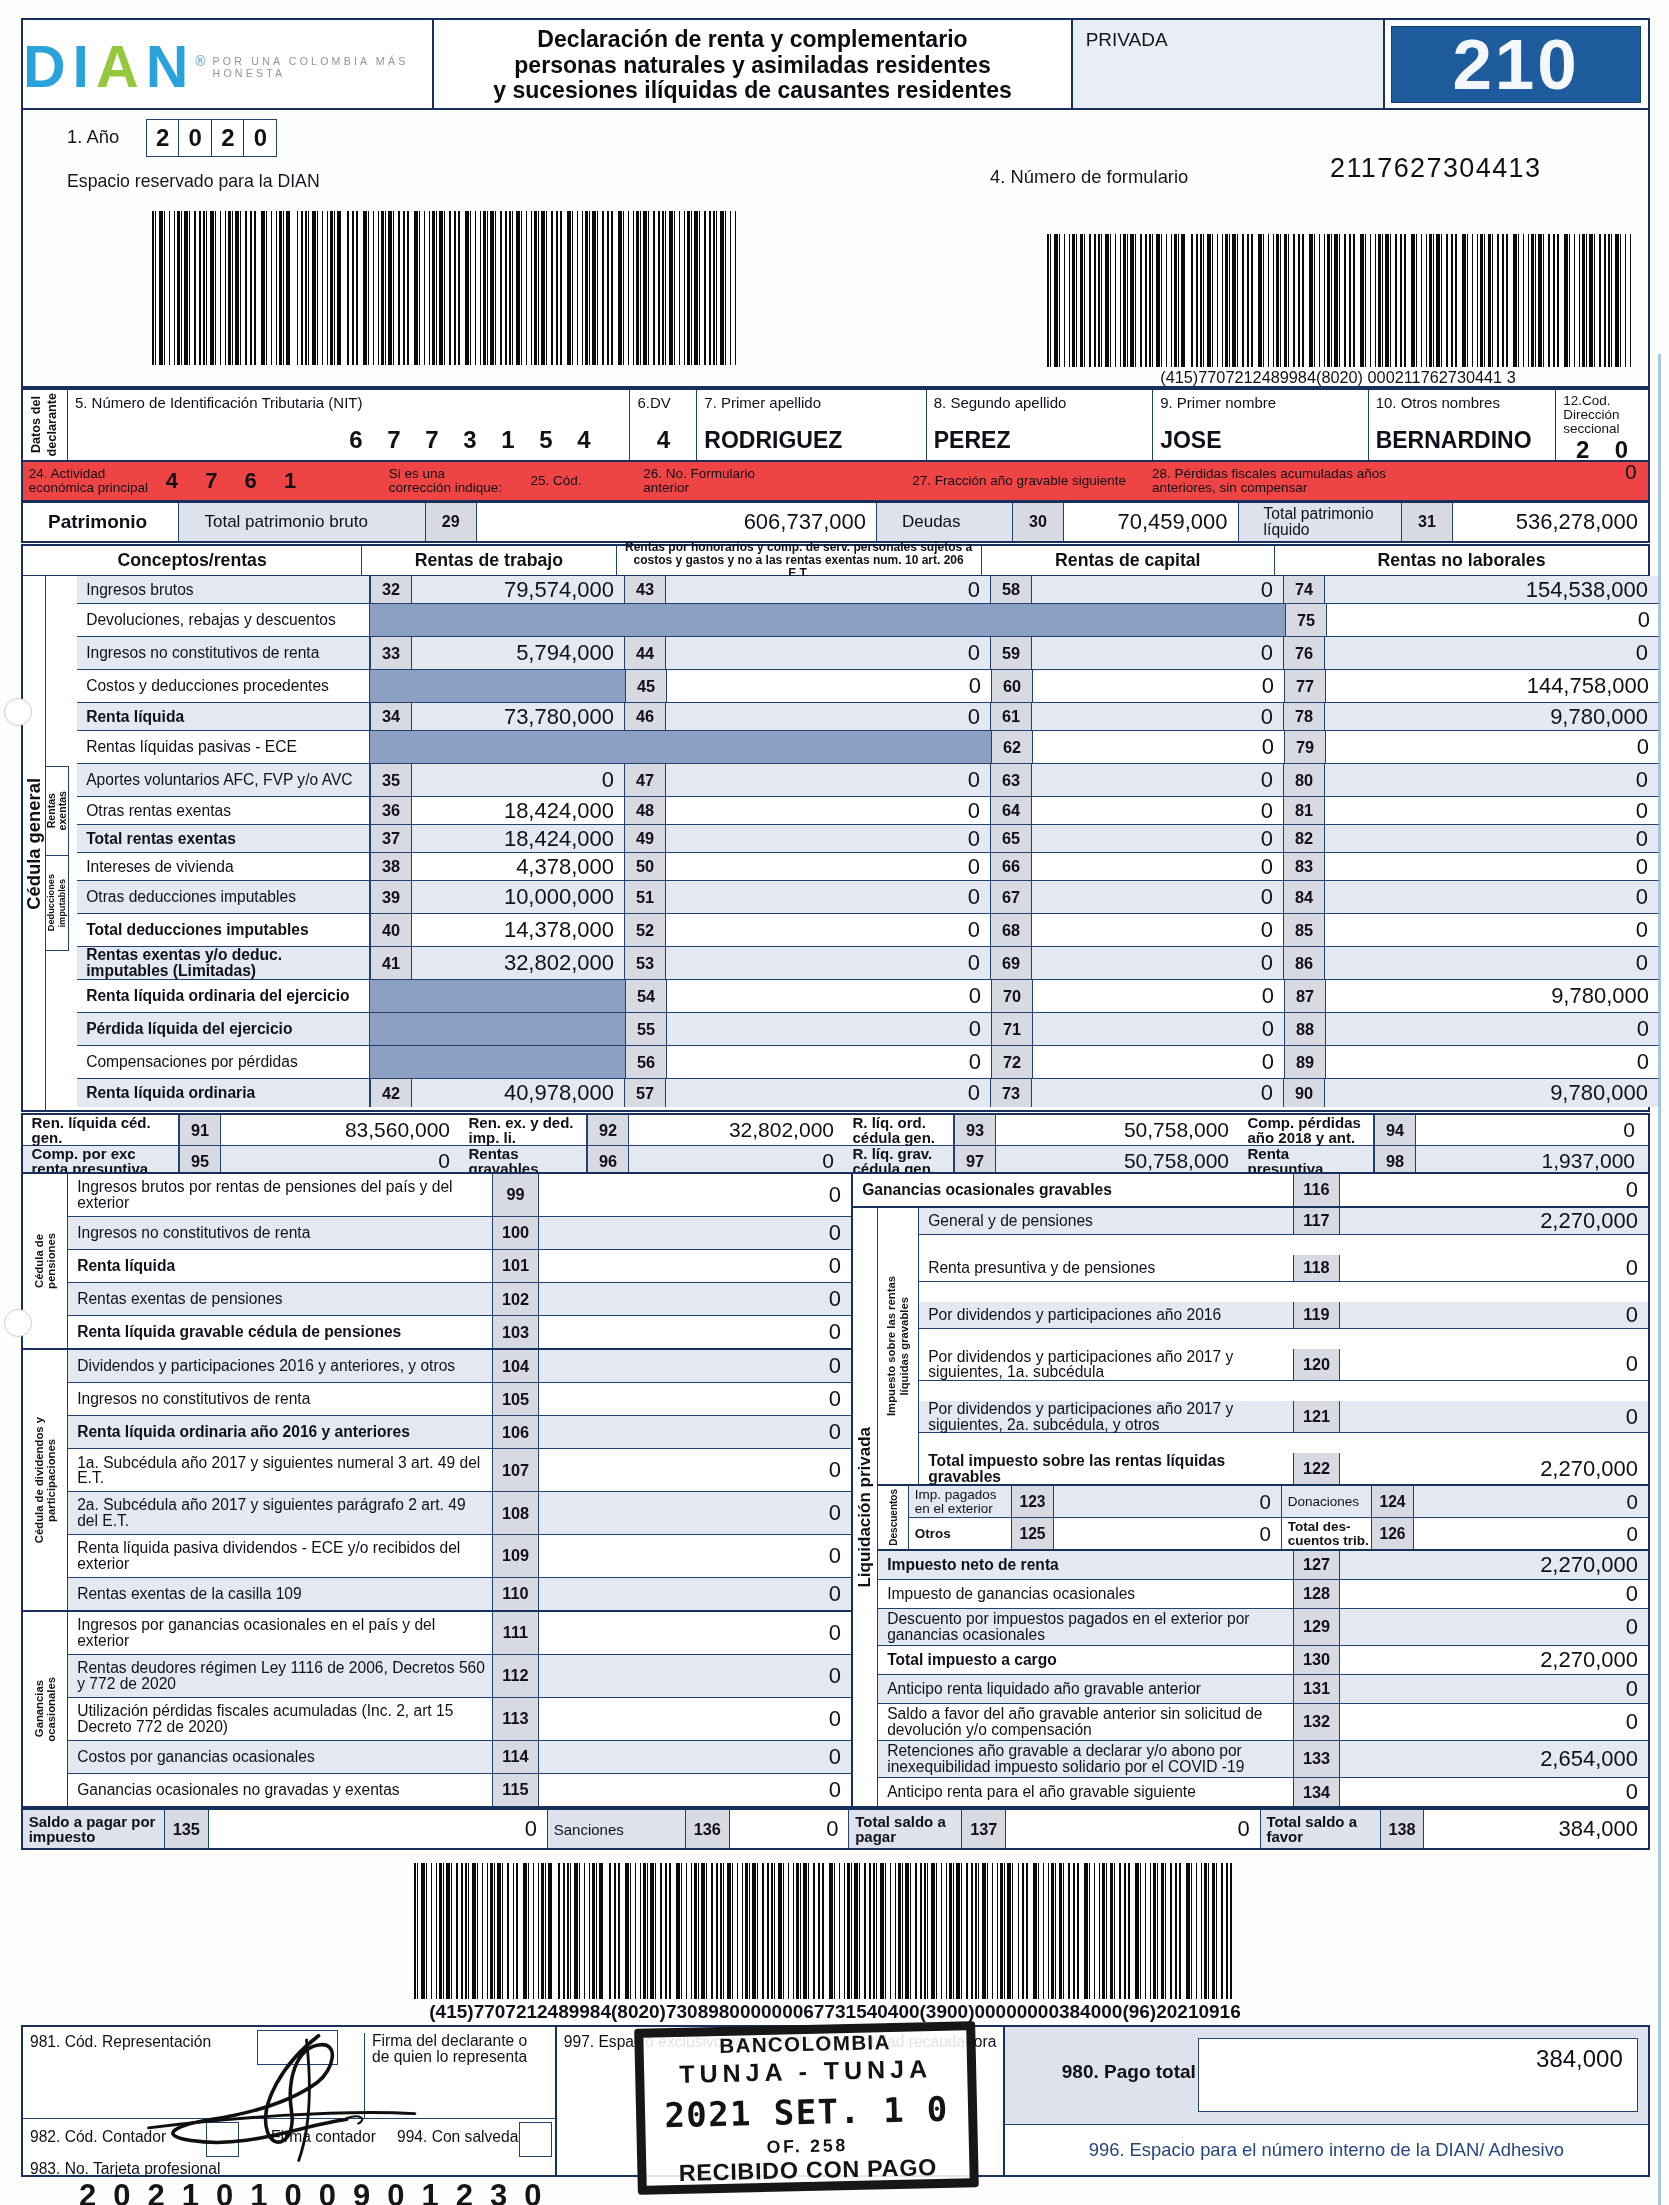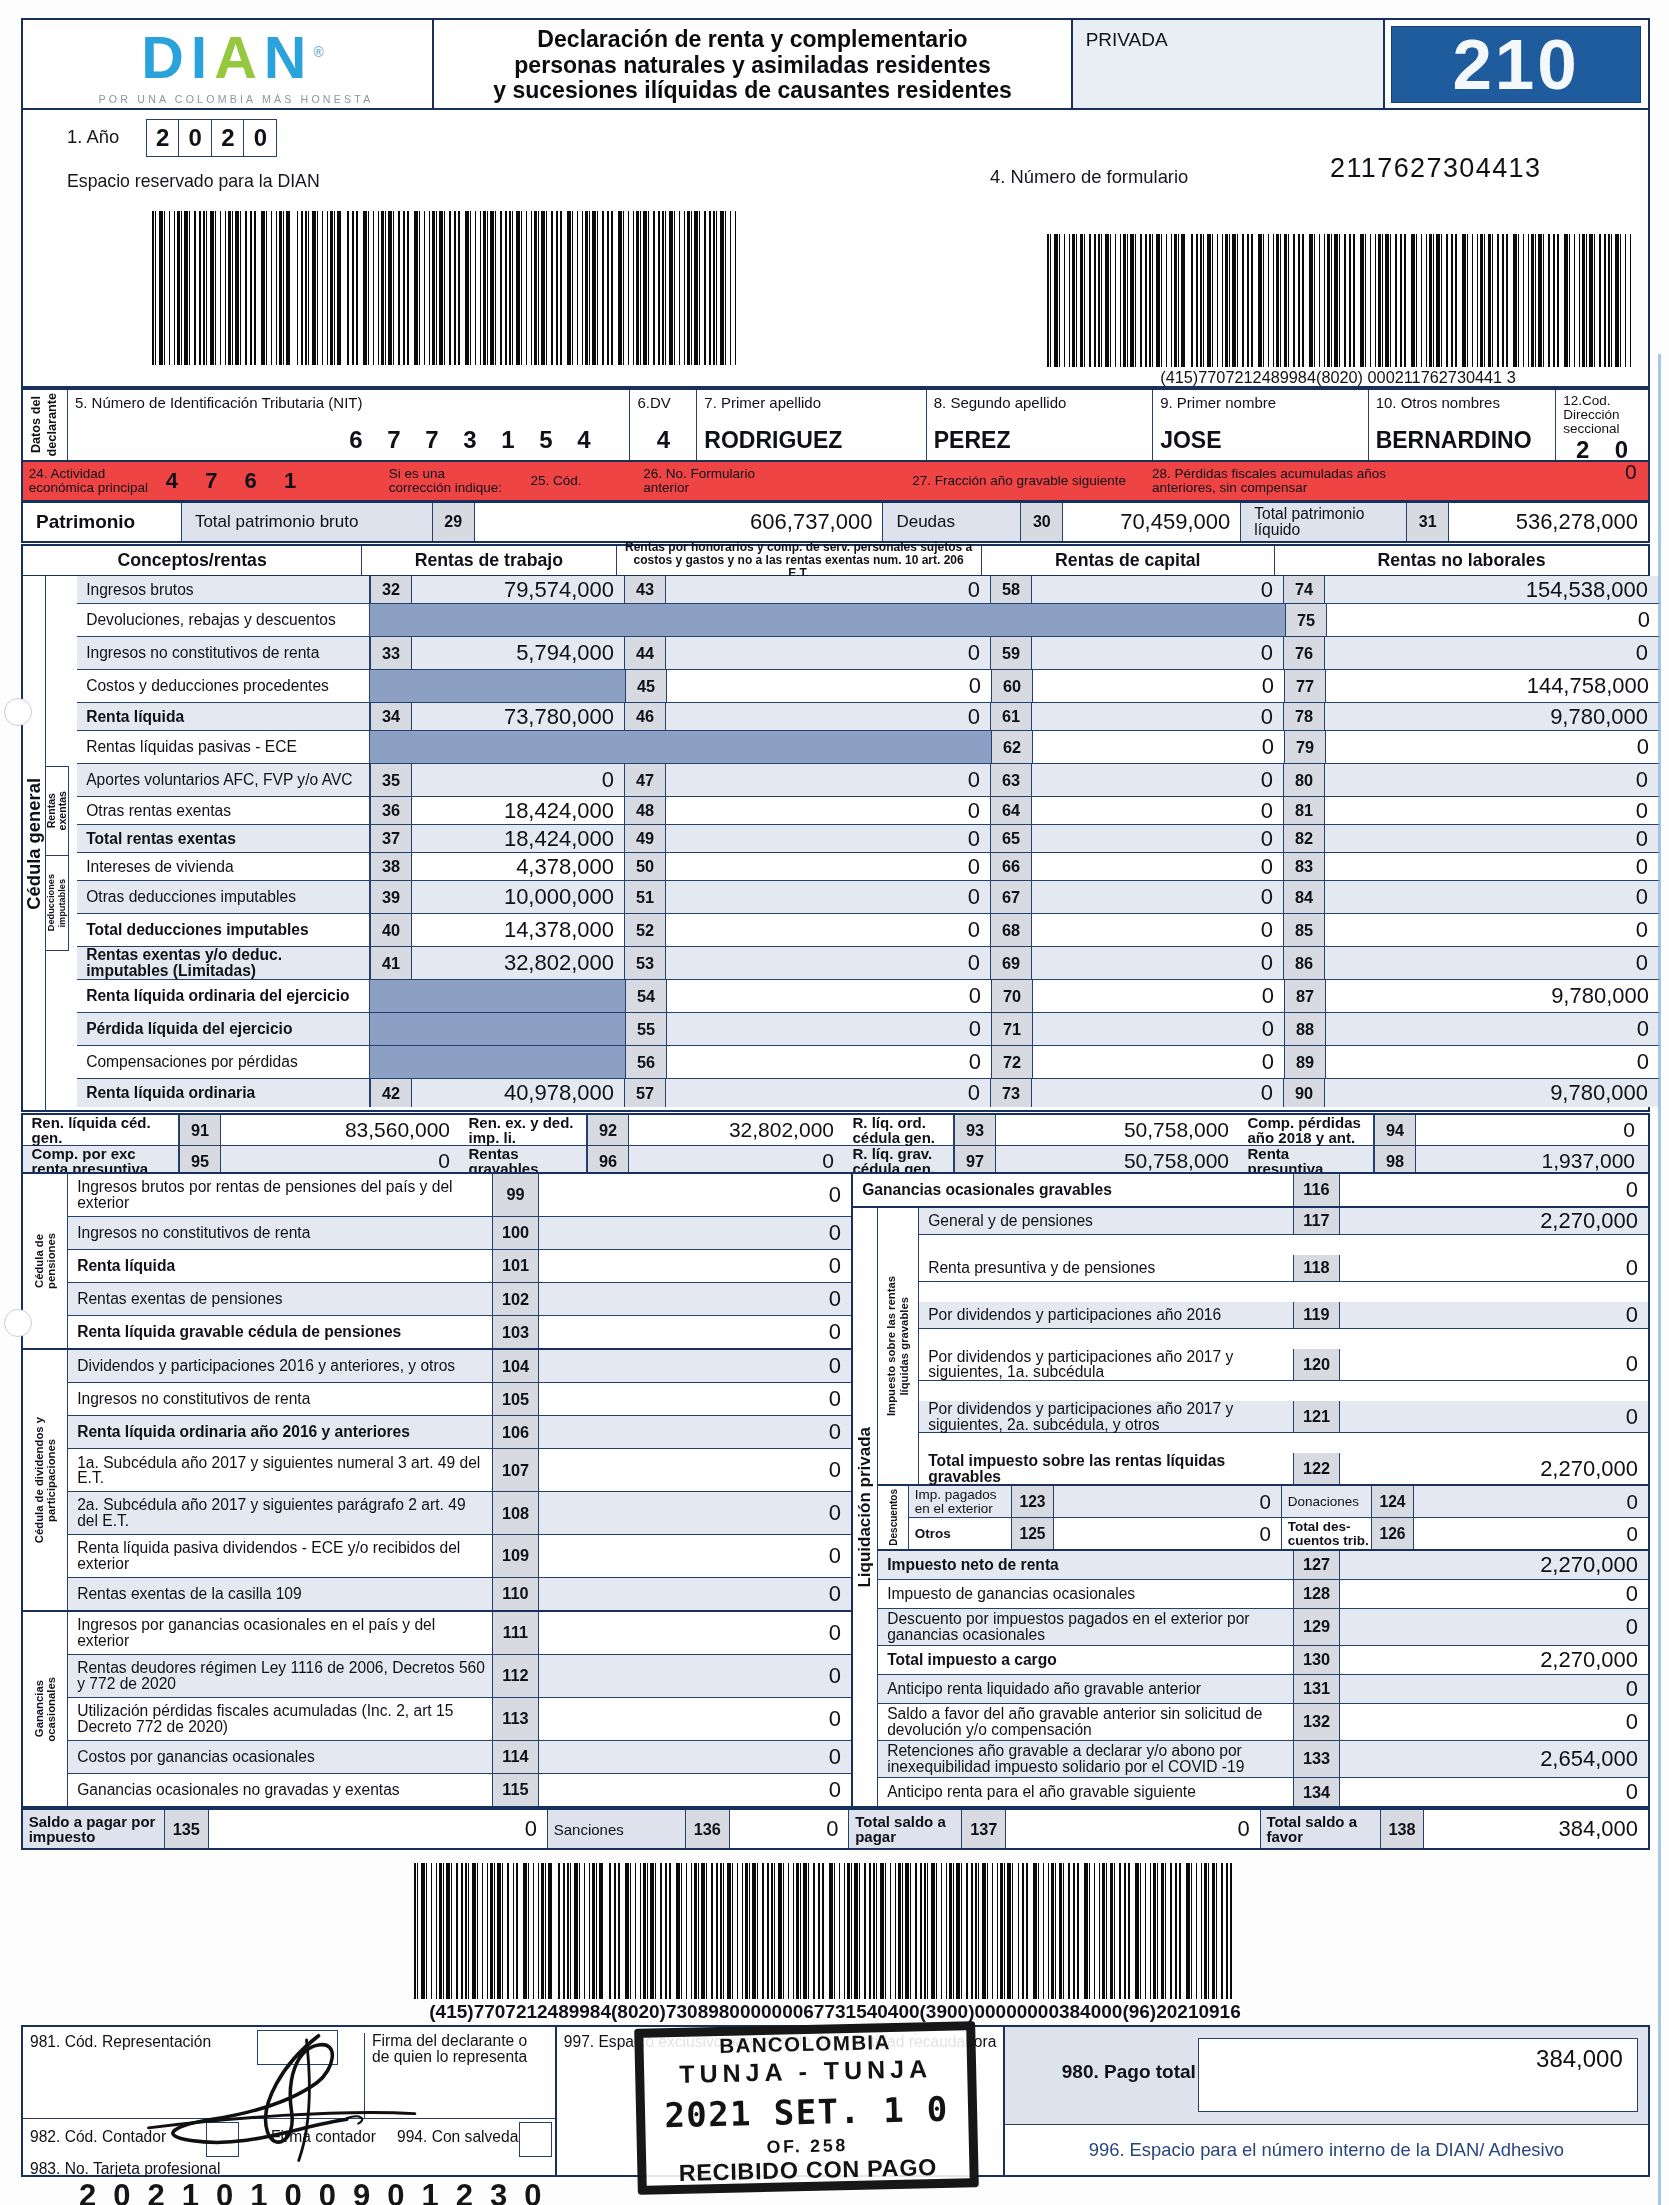--- a/index.html
+++ b/index.html
@@ -12,21 +12,21 @@
     --line:#24406f; --thick:#17305c; --stripe:#e4e9f1; --numbg:#d7dbe1;
     --blocked:#8ca0c4; --cellbg:#dde2ec; --ink:#0d0d12;
   }
 
   .abs { position:absolute; }
   .vline { writing-mode: vertical-rl; transform: rotate(180deg); white-space:nowrap; }
   .vband { display:flex; flex-direction:row; align-items:center; justify-content:center; font-weight:700; color:#10101a; }
 
   
   .header { left:21px; top:18.4px; width:1629px; height:92px; display:flex; border:2.8px solid var(--thick); background:#fff; }
-  .logo-box { width:411px; border-right:2.1px solid var(--thick); display:flex; flex-direction:column; align-items:center; justify-content:center;padding-left:17px; }
+  .logo-box { width:411px; border-right:2.1px solid var(--thick); display:flex; flex-direction:row; align-items:center; justify-content:center; }
   .logo-word { font-size:59px; font-weight:700; letter-spacing:7px; line-height:57px; }
   .logo-word sup { font-size:14px; color:#7ab1d4; }
   .lg-b { color:#2aa3dc; } .lg-g { color:#95c83e; }
   .logo-tag { font-size:10.6px; letter-spacing:3.2px; color:#8f9598; margin-top:5.7px; }
   .title-box { width:637px; display:flex; flex-direction:column; justify-content:center; text-align:center; }
   .title-box div { font-size:24px; font-weight:700; line-height:25.5px; transform:scaleX(.96); color:#0b0b10; }
   .privada-box { width:312px; background:#e9edf4; border-left:2.1px solid var(--thick); padding:8.5px 0 0 12.7px; font-size:19px; color:#14141c; }
   .code-box { width:264px; border-left:2.1px solid var(--thick); background:#fff; padding:5.7px; }
   .code-inner { width:100%; height:100%; background:#1f5c9d; border:1.4px solid #17406e; display:flex; align-items:center; justify-content:center; color:#f4f8fb; font-size:71px; font-weight:700; letter-spacing:2.8px; }
 
@@ -67,21 +67,21 @@
   .ccell { font-size:13.5px; line-height:14px; padding:4.2px 5.7px; display:flex; align-items:center; gap:12.7px; }
   .ccell .small2 { width:120px; }
   .c-act{width:361px;} .c-si{width:142px;} .c-cod{width:113px;} .c-f26{width:255px;} .c-f27{width:255px; justify-content:center;} .c-f28{width:503px;}
   .act-digits { display:flex; gap:18.4px; }
   .act-digits .digit{ font-size:22px; }
   .c-f28 { position:relative; }
   .c-f28 .z { position:absolute; right:11.3px; top:2.8px; font-size:21px; }
 
   
   .patrimonio { left:21px; top:501px; width:1629px; height:42px; border:2.1px solid var(--thick); display:flex; background:#fff; }
-  .pcell { display:flex; align-items:center; padding:0 13px; border-right:1.4px solid var(--line); font-size:17px; }
+  .pcell { display:flex; align-items:center; padding:0 25px; border-right:1.4px solid var(--line); font-size:17px; }
   .p-title { width:159px; font-size:19px; font-weight:700; }
   .p-lab { background:var(--cellbg); }
   .pl-1{width:251px;} .pl-2{width:138px;} .pl-3{width:166px; font-size:15.6px; line-height:16.3px;}
   .p-num { width:42px; justify-content:center; background:var(--numbg); font-size:16px; font-weight:600; }
   .p-val { justify-content:flex-end; font-size:22px; padding-right:10px; }
   .pv-1{width:409px;} .pv-2{width:178px;} .pv-3{width:199px; border-right:none;}
 
   
   .cg-header { left:21px; top:544px; width:1629px; height:33px; border:2.1px solid var(--thick); display:flex; background:#fff; }
   .chc { display:flex; align-items:center; justify-content:center; text-align:center; font-weight:700; font-size:17.7px; border-left:1.4px solid var(--line); }

